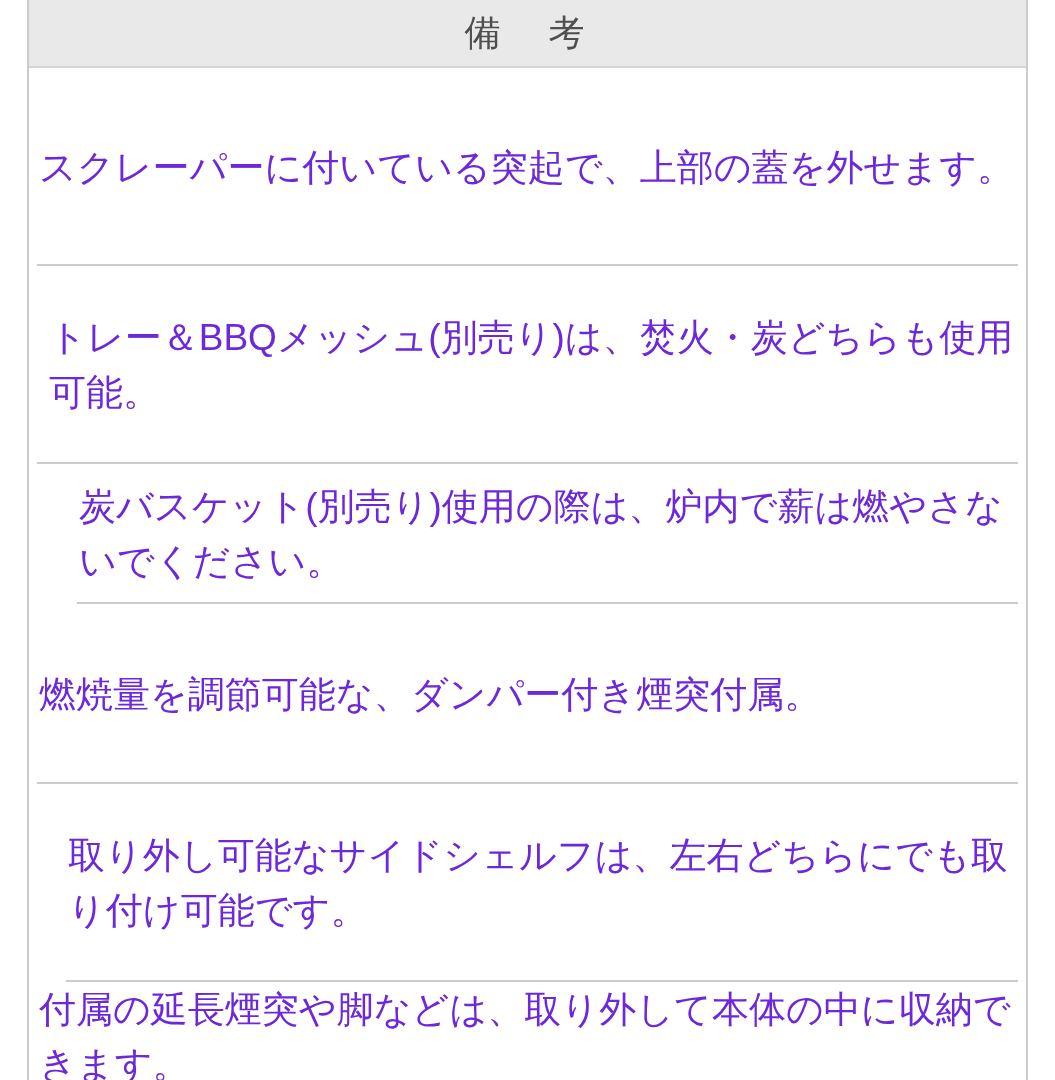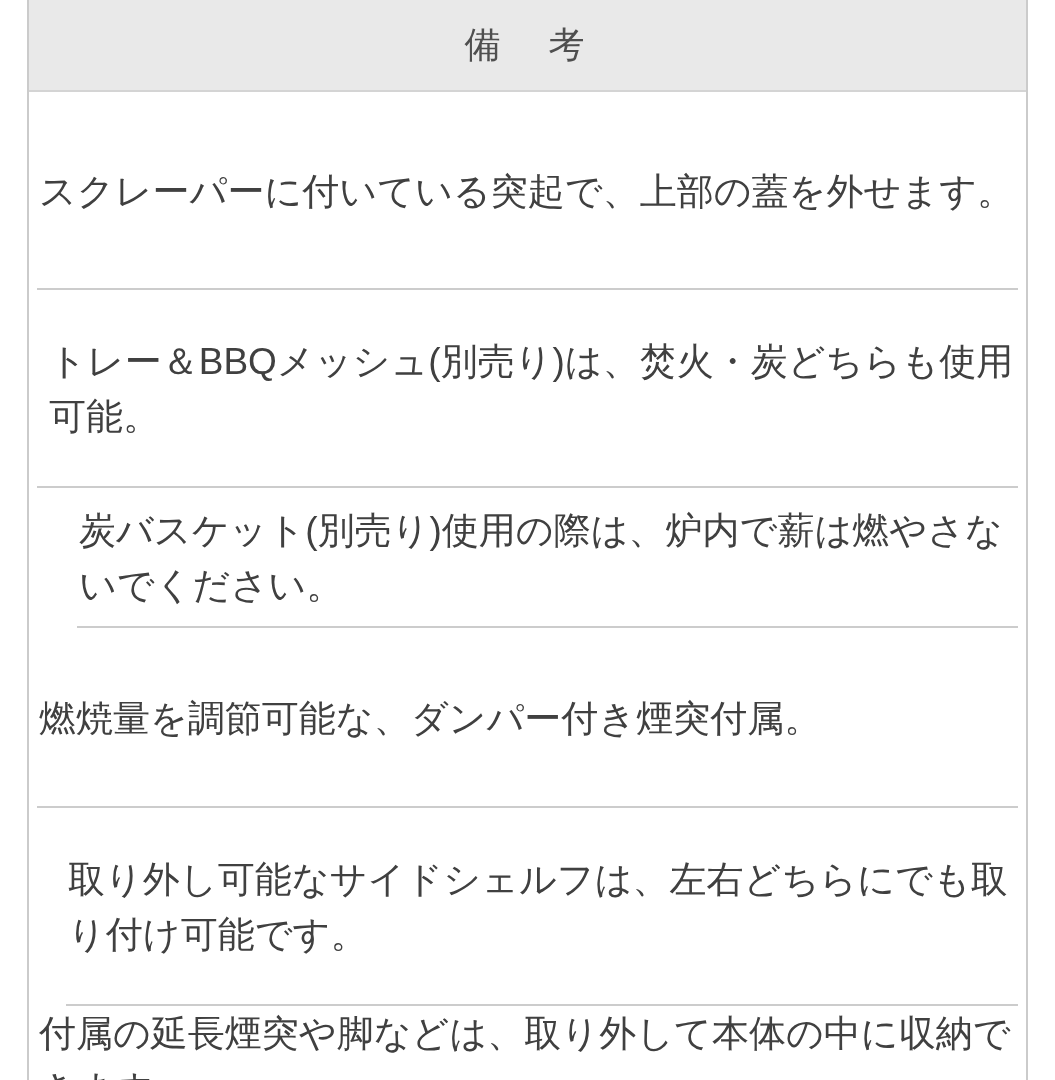--- a/index.html
+++ b/index.html
@@ -17,21 +17,21 @@
     margin-left: 27px;
     width: 1001px;
     min-height: 1120px;
     border-left: 2px solid #cbcbcb;
     border-right: 2px solid #cbcbcb;
     background: #ffffff;
   }
 
   .table-header {
     box-sizing: border-box;
-    height: 92px;
+    height: 68px;
     background: #e9e9e9;
     border-bottom: 2px solid #d4d4d4;
     display: flex;
     align-items: center;
     justify-content: center;
     font-size: 36px;
     letter-spacing: 6px;
     color: #4f4f4f;
   }
 
@@ -58,21 +58,21 @@
   .table-row:nth-of-type(3) { height: 198px; padding-left: 20px; }
   .table-row:nth-of-type(4) { height: 140px; margin-left: 40px; }
   .table-row:nth-of-type(5) { height: 180px; }
   .table-row:nth-of-type(6) { height: 198px; margin-left: 29px; }
 
   .cell-text {
     margin: 0;
     max-width: 975px;
     font-size: 37px;
     line-height: 55px;
-    color: #404040;
+    color: #6d28d9;
     text-align: left;
     word-break: break-all;
     overflow-wrap: anywhere;
   }
 </style>
 </head>
 <body>
 
 <div class="table-wrap">
 

